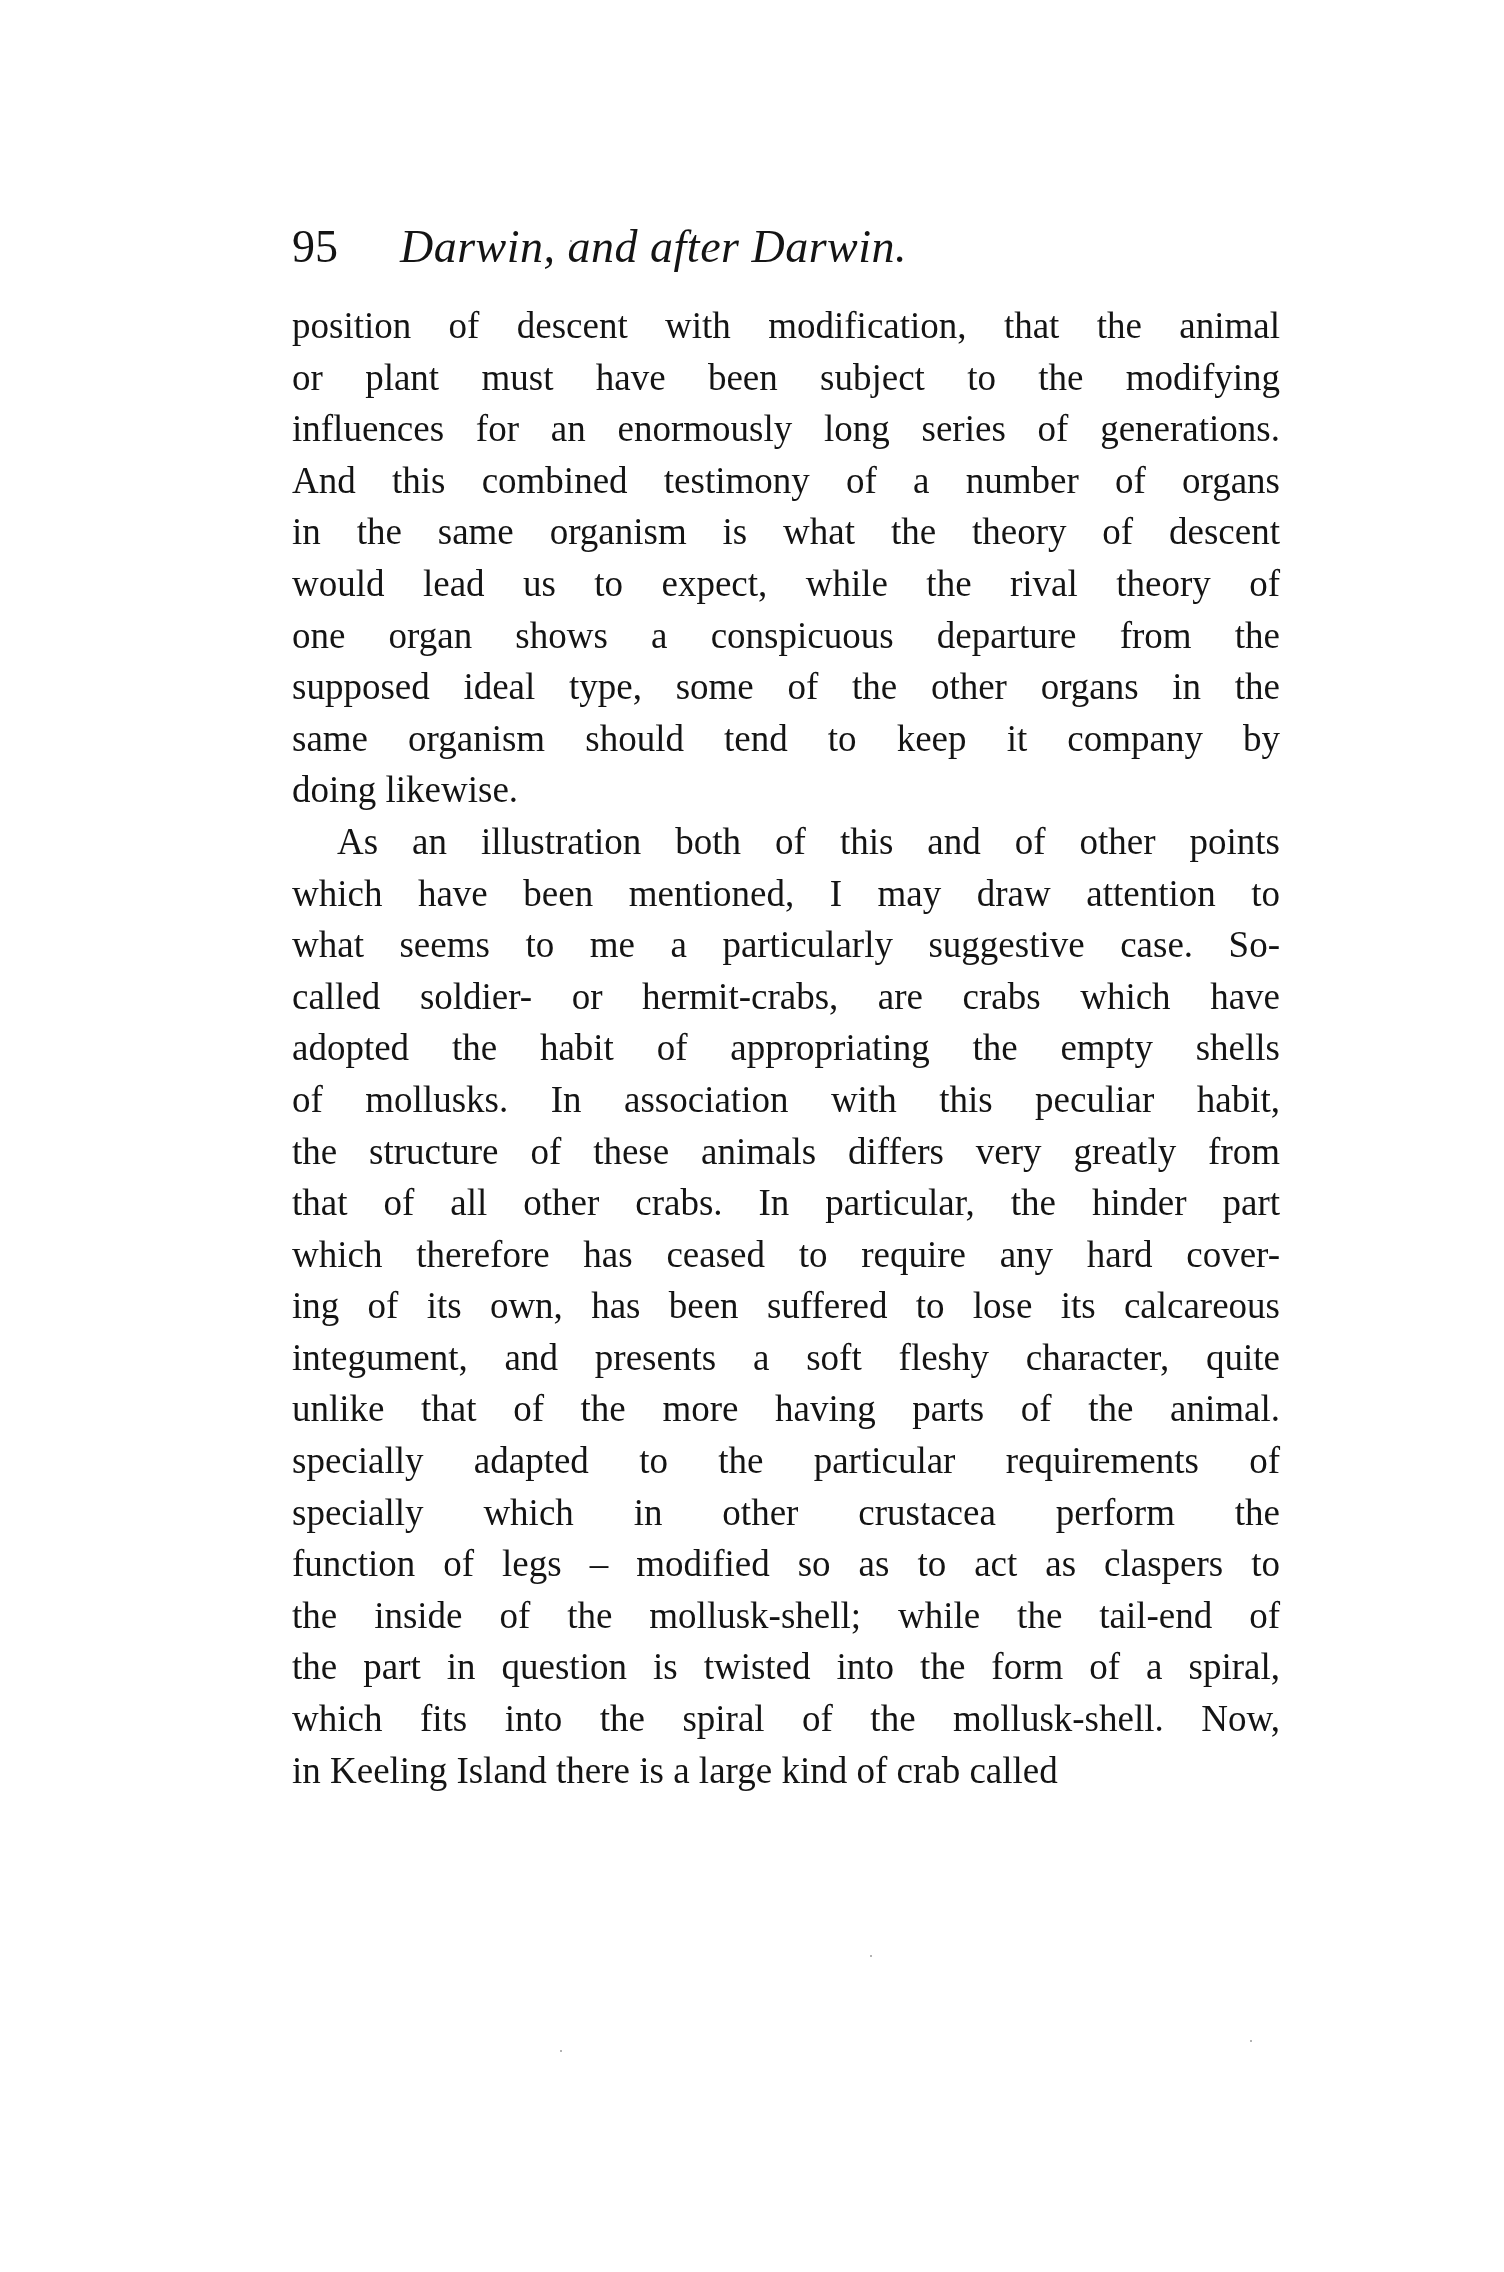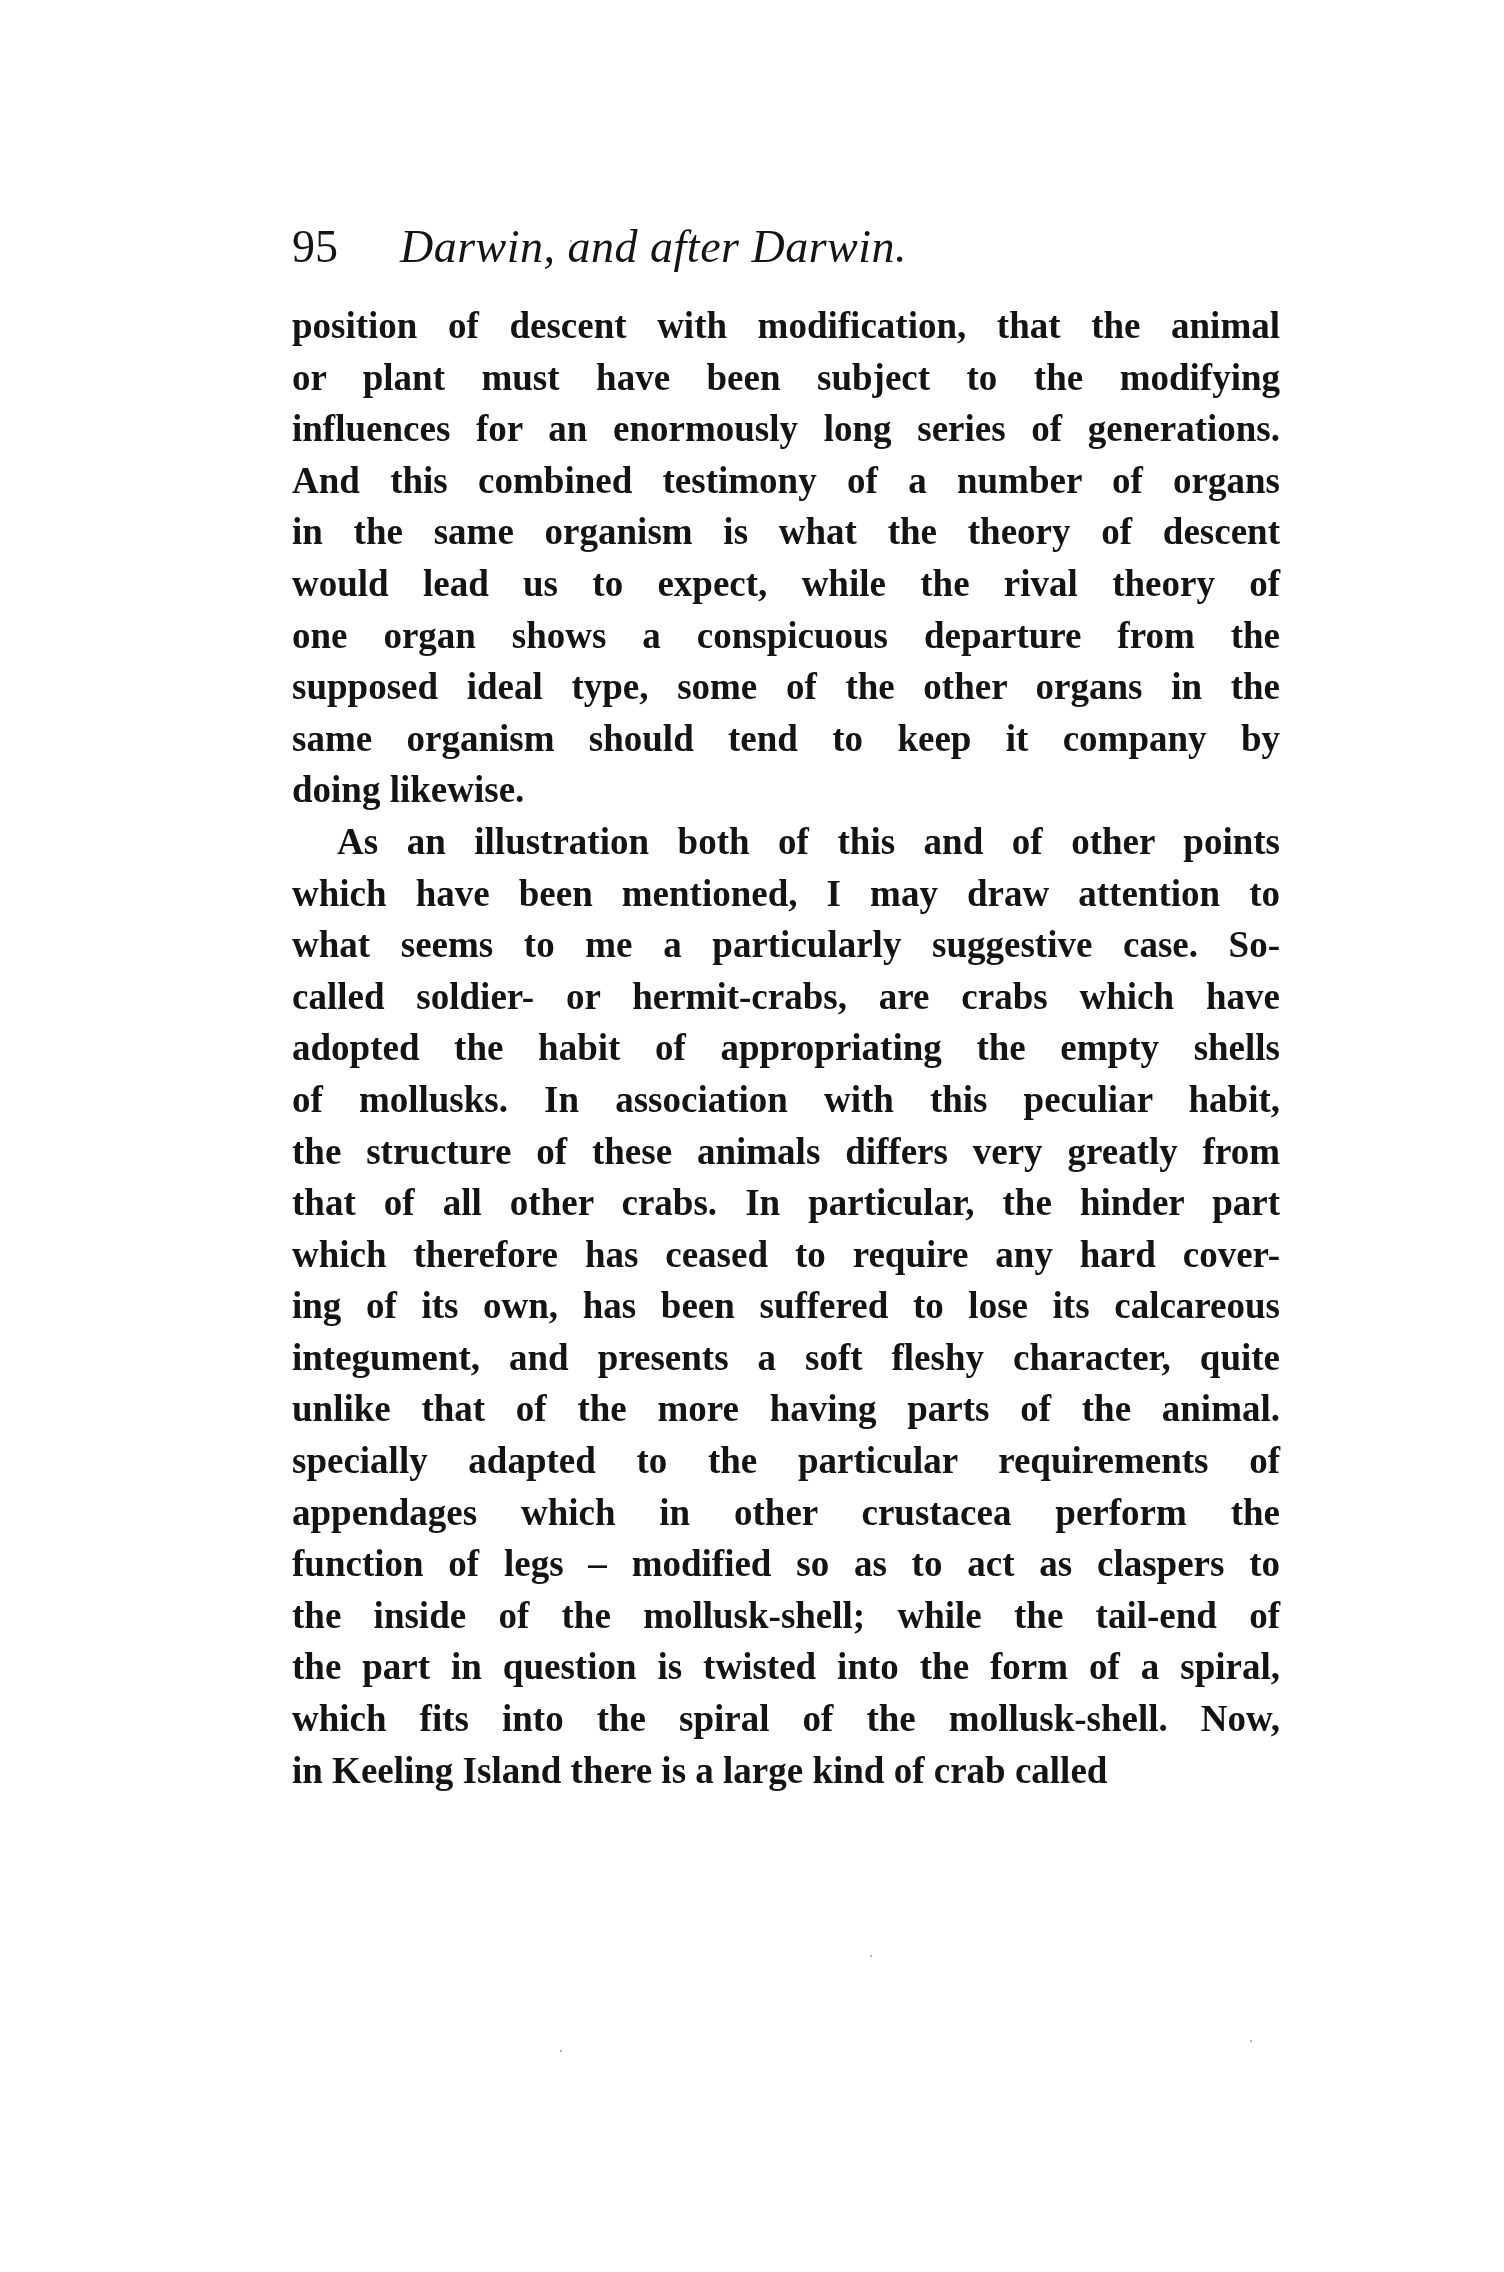--- a/index.html
+++ b/index.html
@@ -9,21 +9,21 @@
     background: #ffffff; color: #141414;
     font-family: "Liberation Serif", "DejaVu Serif", serif;
   }
   .running-head {
     position: absolute; left: 292px; top: 212px; width: 1000px; height: 70px;
     font-size: 46px; line-height: 70px; white-space: nowrap;
   }
   .running-head .page-number { position: absolute; left: 0; top: 0; }
   .running-head .running-title { position: absolute; left: 108px; top: 0; font-style: italic; letter-spacing: 0.5px; }
   .body-text {
-    position: absolute; left: 292px; top: 300px; width: 988px; font-weight: bold;
+    position: absolute; left: 292px; top: 300px; width: 988px;
   }
   .line {
     display: block; height: 51.6px; line-height: 51.6px;
     font-size: 37px; white-space: nowrap;
     text-align: justify; text-align-last: justify;
   }
   .line.last { text-align-last: left; }
   .line.indent { padding-left: 45px; }
   .specks span { position: absolute; background: #9a9a9a; width: 2px; height: 2px; border-radius: 1px; }
 </style>
@@ -56,21 +56,21 @@
         <span class="line">called soldier- or hermit-crabs, are crabs which have</span>
         <span class="line">adopted the habit of appropriating the empty shells</span>
         <span class="line">of mollusks. In association with this peculiar habit,</span>
         <span class="line">the structure of these animals differs very greatly from</span>
         <span class="line">that of all other crabs. In particular, the hinder part</span>
         <span class="line">which therefore has ceased to require any hard cover-</span>
         <span class="line">ing of its own, has been suffered to lose its calcareous</span>
         <span class="line">integument, and presents a soft fleshy character, quite</span>
         <span class="line">unlike that of the more having parts of the animal.</span>
         <span class="line">specially adapted to the particular requirements of</span>
-        <span class="line">appendages which in other crustacea perform the</span>
+        <span class="line">specially which in other crustacea perform the</span>
         <span class="line">function of legs – modified so as to act as claspers to</span>
         <span class="line">the inside of the mollusk-shell; while the tail-end of</span>
         <span class="line">the part in question is twisted into the form of a spiral,</span>
         <span class="line">which fits into the spiral of the mollusk-shell. Now,</span>
         <span class="line last">in Keeling Island there is a large kind of crab called</span>
       </div>
     </div>
 
   <div class="specks">
     <span style="left:570px;top:240px;"></span>

